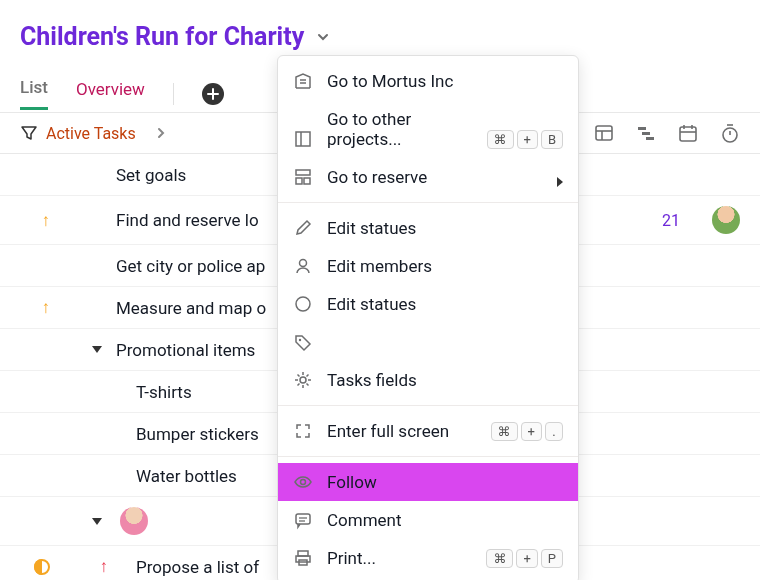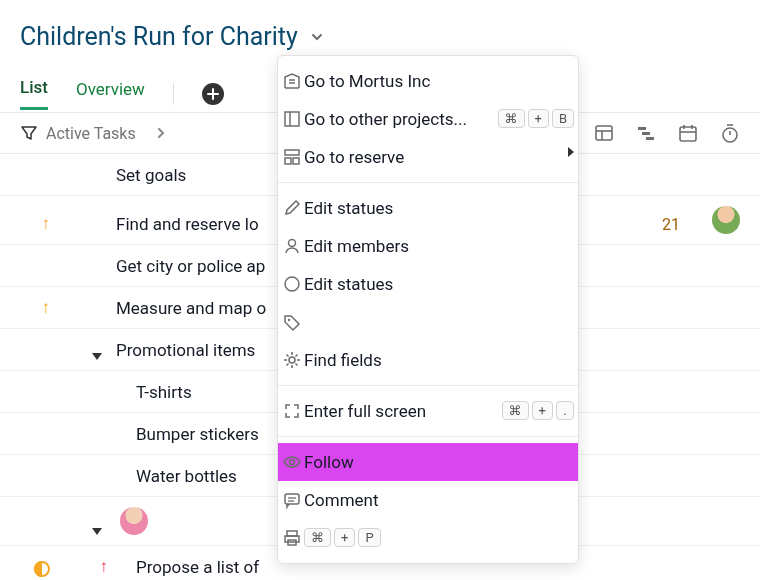--- a/index.html
+++ b/index.html
@@ -15,48 +15,48 @@
     .header {
       padding: 22px 20px 0 20px;
     }
     .title-row {
       display: flex;
       align-items: center;
       gap: 12px;
     }
     .title {
       font-size: 25px;
-      font-weight: 400;
-      color: #0c4a6e;
+      font-weight: 700;
+      color: #6d28d9;
     }
     .chevron-down {
       width: 14px;
       height: 14px;
       display: flex;
       align-items: center;
       justify-content: center;
       color: #6d6e6f;
     }
     .tabs-row {
       display: flex;
       align-items: center;
       gap: 28px;
       padding: 0 20px;
       margin-top: 24px;
       border-bottom: 1px solid #e8e8e8;
       height: 38px;
     }
     .tab {
       font-size: 17px;
-      color: #15803d;
+      color: #be185d;
       padding-bottom: 10px;
       cursor: pointer;
     }
     .tab.active {
-      color: #14532d;
+      color: #737373;
       font-weight: 500;
       border-bottom: 3px solid #22a06b;
     }
     .tab-divider {
       width: 1px;
       height: 22px;
       background: #e0e0e0;
     }
     .add-tab {
       width: 22px;
@@ -75,21 +75,21 @@
       align-items: center;
       justify-content: space-between;
       padding: 10px 20px;
       border-bottom: 1px solid #e8e8e8;
     }
     .filter-group {
       display: flex;
       align-items: center;
       gap: 8px;
       font-size: 16px;
-      color: #737373;
+      color: #c2410c;
     }
     .filter-icon {
       width: 18px;
       height: 18px;
     }
     .chevron-right {
       margin-left: 12px;
       color: #888;
     }
     .right-icons {
@@ -101,21 +101,21 @@
     .right-icons > * {
       width: 20px;
       height: 20px;
       cursor: pointer;
     }
     .task-list {
       overflow-y: auto;
     }
     .task-row {
       display: flex;
-      align-items: flex-end;
+      align-items: center;
       padding: 10px 20px;
       border-bottom: 1px solid #f0f0f0;
       font-size: 17px;
       min-height: 42px;
     }
     .task-indicator-col {
       width: 40px;
       display: flex;
       justify-content: flex-end;
       padding-right: 10px;
@@ -160,21 +160,21 @@
       margin-right: 6px;
     }
     .task-name {
       flex: 1;
       padding-left: 8px;
     }
     .task-name.indent {
       padding-left: 28px;
     }
     .task-date {
-      color: #a16207;
+      color: #6d28d9;
       font-size: 16px;
       padding-right: 20px;
     }
     .avatar {
       width: 28px;
       height: 28px;
       border-radius: 50%;
       background: #ddd;
       display: inline-block;
       margin-left: 12px;
@@ -193,26 +193,26 @@
       width: 302px;
       background: #fff;
       border: 1px solid #e0e0e0;
       border-radius: 6px;
       box-shadow: 0 4px 16px rgba(0,0,0,0.12);
       padding: 6px 0;
       z-index: 100;
     }
     .menu-item {
       display: flex;
-      align-items: flex-start;
-      padding: 9px 4px;
+      align-items: flex-end;
+      padding: 9px 15px;
       font-size: 17px;
       color: #151b26;
       cursor: pointer;
-      gap: 2px;
+      gap: 14px;
     }
     .menu-item.hover {
       background: #d946ef;
     }
     .menu-icon {
       width: 20px;
       height: 20px;
       display: flex;
       align-items: center;
       justify-content: center;
@@ -458,21 +458,21 @@
         </svg>
       </span>
   </div>
   <div class="menu-item">
     <span class="menu-icon">
         <svg width="20" height="20" viewBox="0 0 20 20">
           <circle cx="10" cy="10" r="3" stroke="#6d6e6f" stroke-width="1.5" fill="none"></circle>
           <path d="M10 2v3M10 15v3M2 10h3M15 10h3M4.5 4.5l2 2M13.5 13.5l2 2M15.5 4.5l-2 2M6.5 13.5l-2 2" stroke="#6d6e6f" stroke-width="1.5"></path>
         </svg>
       </span>
-    <span class="menu-label">Find fields</span>
+    <span class="menu-label">Tasks fields</span>
   </div>
   <div class="menu-sep"></div>
   <div class="menu-item">
     <span class="menu-icon">
         <svg width="20" height="20" viewBox="0 0 20 20">
           <path d="M4 8V4h4M16 8V4h-4M4 12v4h4M16 12v4h-4" stroke="#6d6e6f" stroke-width="1.5" fill="none"></path>
         </svg>
       </span>
     <span class="menu-label">Enter full screen</span>
     <span class="kbd-group">
@@ -503,19 +503,20 @@
     <span class="menu-label">Comment</span>
   </div>
   <div class="menu-item">
     <span class="menu-icon">
         <svg width="20" height="20" viewBox="0 0 20 20">
           <rect x="5" y="3" width="10" height="5" stroke="#6d6e6f" stroke-width="1.5" fill="none"></rect>
           <rect x="3" y="8" width="14" height="6" stroke="#6d6e6f" stroke-width="1.5" fill="none"></rect>
           <rect x="6" y="12" width="8" height="5" stroke="#6d6e6f" stroke-width="1.5" fill="none"></rect>
         </svg>
       </span>
+    <span class="menu-label">Print...</span>
     <span class="kbd-group">
       <span class="kbd">⌘</span>
         <span class="kbd">+</span>
         <span class="kbd">P</span>
     </span>
   </div>
 </div>
 
 </body></html>

